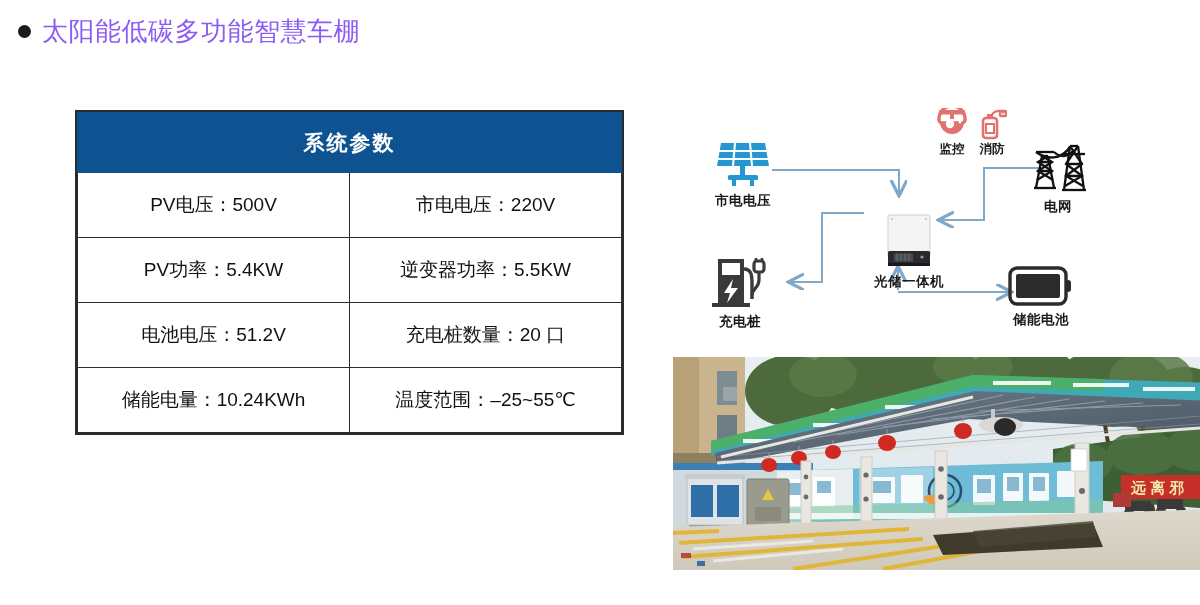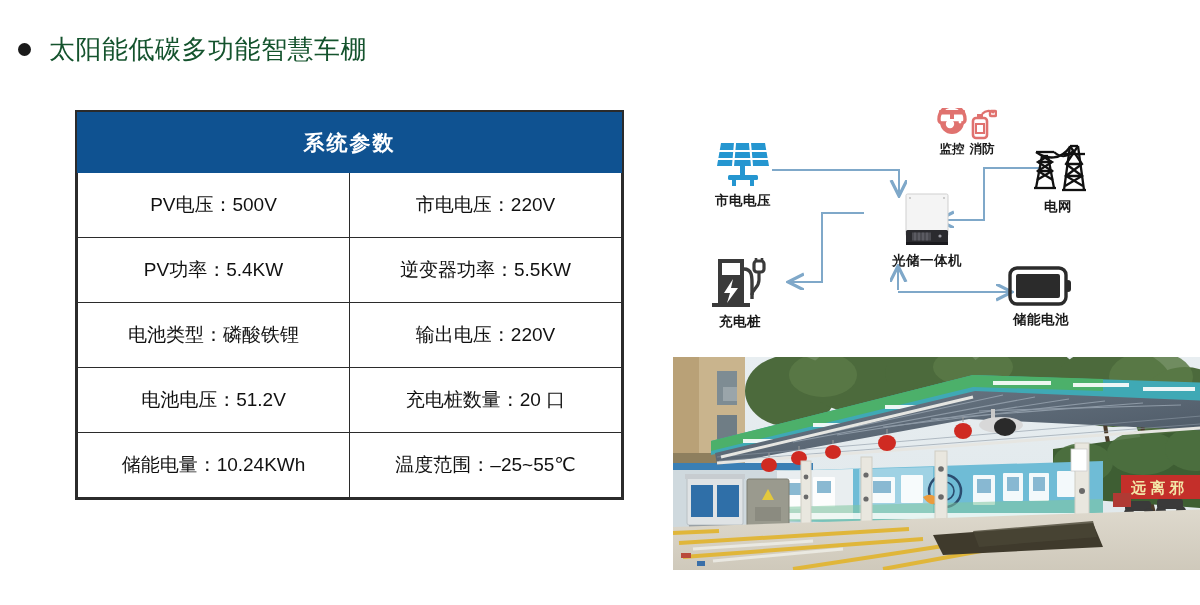--- a/index.html
+++ b/index.html
@@ -13,24 +13,24 @@
   }
   #page {
     position: relative;
     width: 1200px; height: 605px;
     background: #ffffff;
   }
 
   
   .page-title {
     position: absolute;
-    left: 18px; top: 32px;
-    display: flex; align-items: center; gap: 18px;
+    left: 18px; top: 14px;
+    display: flex; align-items: center; gap: 11px;
     font-size: 26px;
-    color: #14532d;
+    color: #8b5cf6;
     letter-spacing: 0.5px;
     font-weight: 500;
   }
   .bullet-dot {
     width: 13px; height: 13px;
     border-radius: 50%;
     background: #1a1a1a;
     display: inline-block;
     flex: none;
   }
@@ -110,20 +110,21 @@
   
   .icon-charger { width: 56px; height: 54px; }
   
   .icon-battery { width: 66px; height: 42px; }
   
   .icon-small { width: 30px; height: 32px; }
 
   .mini-group {
     position: absolute;
     display: flex;
+    gap: 10px;
   }
   .mini-item {
     display: flex;
     flex-direction: column;
     align-items: center;
   }
   .mini-label {
     margin-top: 1px;
     font-size: 12.5px;
     color: #1a1a1a;
@@ -166,24 +167,20 @@
         </tr>
       </thead>
       <tbody>
         <tr>
           <td>PV电压：500V</td>
           <td>市电电压：220V</td>
         </tr>
         <tr>
           <td>PV功率：5.4KW</td>
           <td>逆变器功率：5.5KW</td>
-        </tr>
-        <tr>
-          <td>电池类型：磷酸铁锂</td>
-          <td>输出电压：220V</td>
         </tr>
         <tr>
           <td>电池电压：51.2V</td>
           <td>充电桩数量：20 口</td>
         </tr>
         <tr>
           <td>储能电量：10.24KWh</td>
           <td>温度范围：–25~55℃</td>
         </tr>
       </tbody>
@@ -273,21 +270,21 @@
             <path d="M45,8 L57,26 L41,38 L58,48 M53,8 L41,26 L57,38 L40,48"></path>
             <path d="M37,52 L61,52"></path>
 
             <path d="M11,14 C22,22 36,22 45,9"></path>
             <path d="M29,14 C36,20 42,20 49,12"></path>
           </g>
         </svg>
         <span class="node-label">电网</span>
       </div>
 
-      <div class="node" style="left:224px; top:92px;margin-left:18px;">
+      <div class="node" style="left:224px; top:113px;">
         <svg class="icon-inverter" viewBox="0 0 48 56">
           <rect x="3" y="2" width="42" height="42" rx="1.5" fill="#f4f4f4" stroke="#cfcfcf" stroke-width="1"></rect>
           <circle cx="7" cy="6" r="0.9" fill="#b8b8b8"></circle>
           <circle cx="41" cy="6" r="0.9" fill="#b8b8b8"></circle>
           <circle cx="7" cy="40" r="0.9" fill="#b8b8b8"></circle>
           <circle cx="41" cy="40" r="0.9" fill="#b8b8b8"></circle>
           <rect x="3" y="38" width="42" height="14" rx="1.5" fill="#2a2a2e"></rect>
           <rect x="9" y="40.5" width="19" height="8" fill="#4a4a50"></rect>
           <g stroke="#6d6d75" stroke-width="1">
             <line x1="12" y1="40.5" x2="12" y2="48.5"></line>

